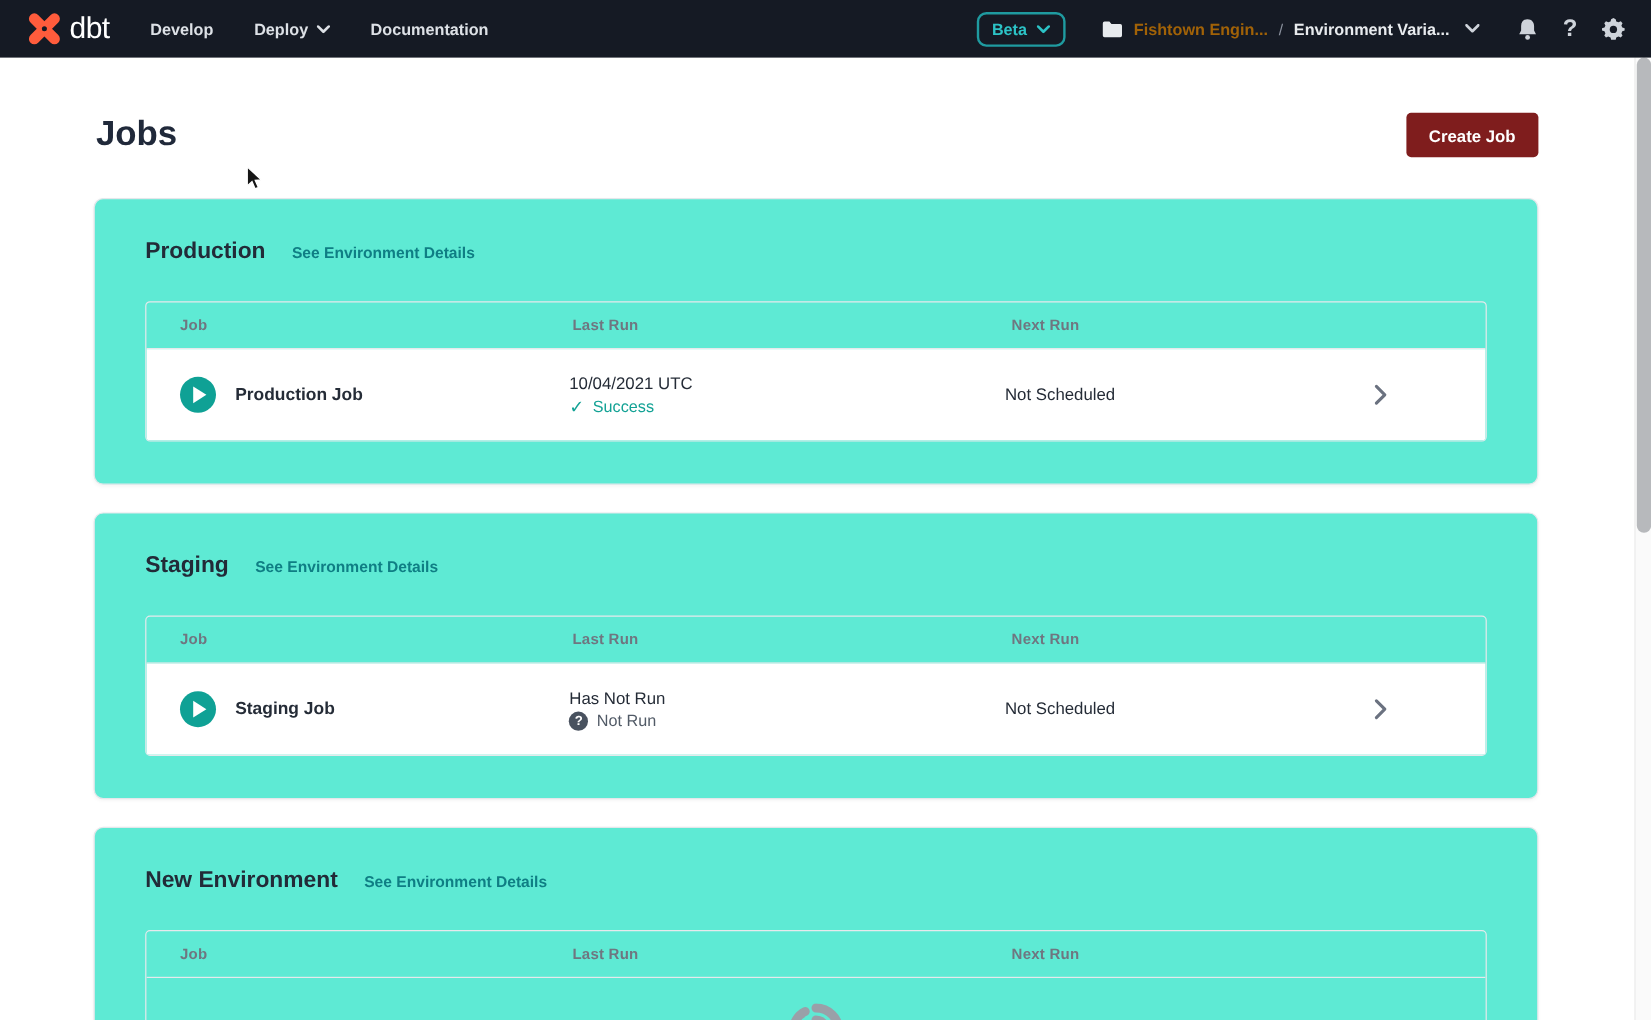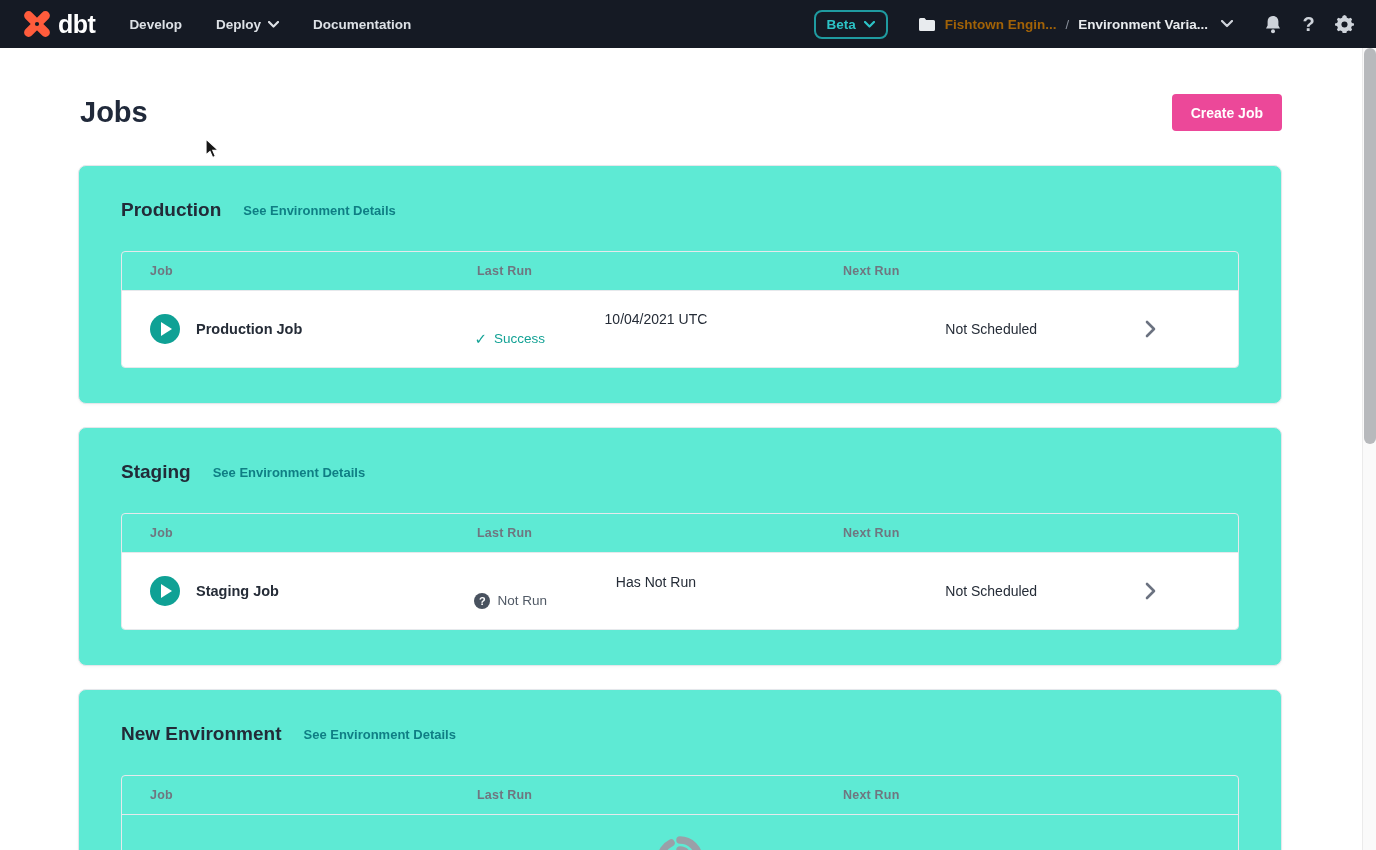--- a/index.html
+++ b/index.html
@@ -4,53 +4,53 @@
 <style>
   * { margin:0; padding:0; box-sizing:border-box; }
   html,body { width:1376px; height:850px; overflow:hidden; background:#fff;
     font-family:"Liberation Sans","DejaVu Sans",sans-serif; }
 
   
   .topnav { position:absolute; top:0; left:0; width:1376px; height:48px;
     background:#151a24; display:flex; align-items:center; z-index:30; }
   .brand { display:flex; align-items:center; margin-left:22px; }
   .brand-mark { width:30px; height:30px; }
-  .brand-word { color:#fff; font-size:25px; font-weight:700; letter-spacing:-0.5px; margin-left:6px; }
+  .brand-word { color:#fff; font-size:25px; font-weight:400; letter-spacing:-0.5px; margin-left:6px; }
   .nav-items { display:flex; align-items:center; margin-left:34px; gap:34px; }
   .nav-item { color:#dde1e6; font-size:13.5px; font-weight:700; display:flex; align-items:center; gap:7px; cursor:pointer; }
   .nav-right { margin-left:auto; display:flex; align-items:center; margin-right:22px; }
   .beta-btn { border:2px solid #1f9ba0; border-radius:8px; padding:5px 11px;
     display:flex; align-items:center; gap:8px; color:#2cc3c6; font-size:13.5px; font-weight:700; cursor:pointer; }
   .crumb { display:flex; align-items:center; margin-left:30px; gap:9px; }
   .crumb-project { color:#a16207; font-size:13.5px; font-weight:700; }
   .crumb-sep { color:#8b929e; font-size:13px; }
   .crumb-page { color:#e8ebee; font-size:13.5px; font-weight:700; }
   .nav-icons { display:flex; align-items:center; gap:17px; margin-left:30px; }
   .nav-ico { width:19px; height:19px; display:flex; align-items:center; justify-content:center; cursor:pointer; }
   .qmark { color:#ced3da; font-size:20px; font-weight:800; line-height:1; }
 
   
   .page { position:absolute; top:48px; left:0; width:1362px; height:802px; background:#fff; }
   .page-header { display:flex; align-items:center; justify-content:space-between;
     margin:46px 80px 34px 80px; }
   .page-title { font-size:29px; font-weight:700; color:#20293a; }
-  .create-btn { background:#ec4899; color:#fff; border:none; border-radius:4px;
+  .create-btn { background:#7f1d1d; color:#fff; border:none; border-radius:4px;
     height:37px; padding:0 19px; font-size:14px; font-weight:600; cursor:pointer;
     font-family:inherit; }
 
   
   .card { margin:0 80px 23px 78px; background:#5eead4; border:1px solid #e4e7eb;
     border-radius:8px; box-shadow:0 1px 3px rgba(22,29,37,0.04); padding:33px 42px 35px 42px; }
   .card-head { display:flex; align-items:center; gap:22px; margin-bottom:30px; }
   .env-name { font-size:19px; font-weight:700; color:#222b38; }
   .env-link { color:#0f7e84; font-size:13px; font-weight:700; text-decoration:none; cursor:pointer; }
 
   .jobs-table { border:1px solid #e6e9ec; border-radius:4px; overflow:hidden; }
   .t-head { display:flex; height:39px; align-items:center; border-bottom:1px solid #e6e9ec; }
-  .t-row { display:flex; align-items:center; height:76px; background:#fff;text-align:center; }
+  .t-row { display:flex; align-items:center; height:76px; background:#fff; }
   .col-job   { width:355px; padding-left:28px; }
   .col-last  { width:366px; }
   .col-next  { width:310px; }
   .col-arrow { flex:1; display:flex; justify-content:flex-end; padding-right:82px; }
   .th { font-size:12.5px; font-weight:600; color:#6f7680; letter-spacing:0.2px; }
   .job-cell { display:flex; align-items:center; }
   .play-btn { width:30px; height:30px; border-radius:50%; background:#0fa195;
     display:flex; align-items:center; justify-content:center; cursor:pointer; flex-shrink:0; }
   .play-tri { width:0; height:0; border-top:7px solid transparent; border-bottom:7px solid transparent;
     border-left:11px solid #fff; margin-left:3px; }

